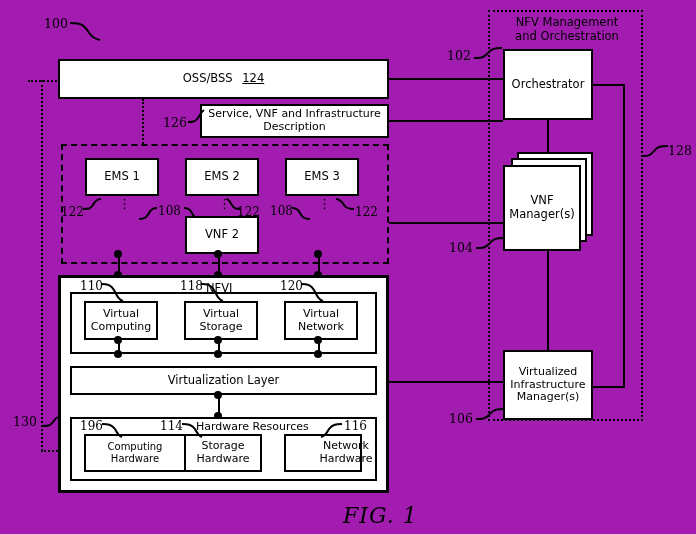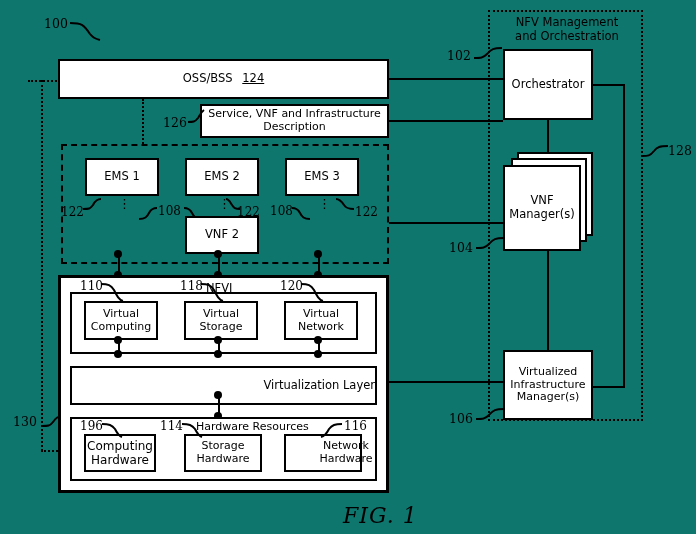--- a/index.html
+++ b/index.html
@@ -7,21 +7,21 @@
     padding: 0;
     background: #ffffff;
   }
   body {
     font-family: "DejaVu Sans", sans-serif;
   }
   #figure {
     position: relative;
     width: 696px;
     height: 534px;
-    background: #0f766e;
+    background: #a21caf;
     overflow: hidden;
   }
   .box {
     position: absolute;
     box-sizing: border-box;
     background: #ffffff;
     border: 2.5px solid #000;
     display: flex;
     align-items: center;
     justify-content: center;
@@ -240,34 +240,34 @@
   <div class="node" style="left:114px; top:350px;"></div>
 
   <div class="vline" style="left:218px; top:340px; height:16px;"></div>
   <div class="node" style="left:214px; top:336px;"></div>
   <div class="node" style="left:214px; top:350px;"></div>
 
   <div class="vline" style="left:318px; top:340px; height:16px;"></div>
   <div class="node" style="left:314px; top:336px;"></div>
   <div class="node" style="left:314px; top:350px;"></div>
 
-  <div class="box thin" style="left:70px; top:366px; width:307px; height:39px;justify-content:flex-end;">
+  <div class="box thin" style="left:70px; top:366px; width:307px; height:29px;">
     <span>Virtualization Layer</span>
   </div>
 
   <div class="hline" style="left:389px; top:381px; width:114px;"></div>
 
   <div class="vline" style="left:218px; top:395px; height:22px;"></div>
   <div class="node" style="left:214px; top:391px;"></div>
   <div class="node" style="left:214px; top:412px;"></div>
 
   <div class="box thin" style="left:70px; top:417px; width:307px; height:64px; display:block;"></div>
   <div class="label" style="left:196px; top:421px; font-size:11px;">Hardware Resources</div>
 
-  <div class="box thin" style="left:84px; top:434px; width:72px; height:38px; font-size:12px;">
+  <div class="box thin" style="left:84px; top:434px; width:102px; height:38px; font-size:10px;">
     <span>Computing Hardware</span>
   </div>
   <div class="box thin" style="left:184px; top:434px; width:78px; height:38px; font-size:11px;">
     <span>Storage Hardware</span>
   </div>
   <div class="box thin" style="left:284px; top:434px; width:78px; height:38px; font-size:11px;padding-left:46px;">
     <span>Network Hardware</span>
   </div>
 
   <div class="ref" style="left:80px; top:419px; font-size:12px;">196</div>

